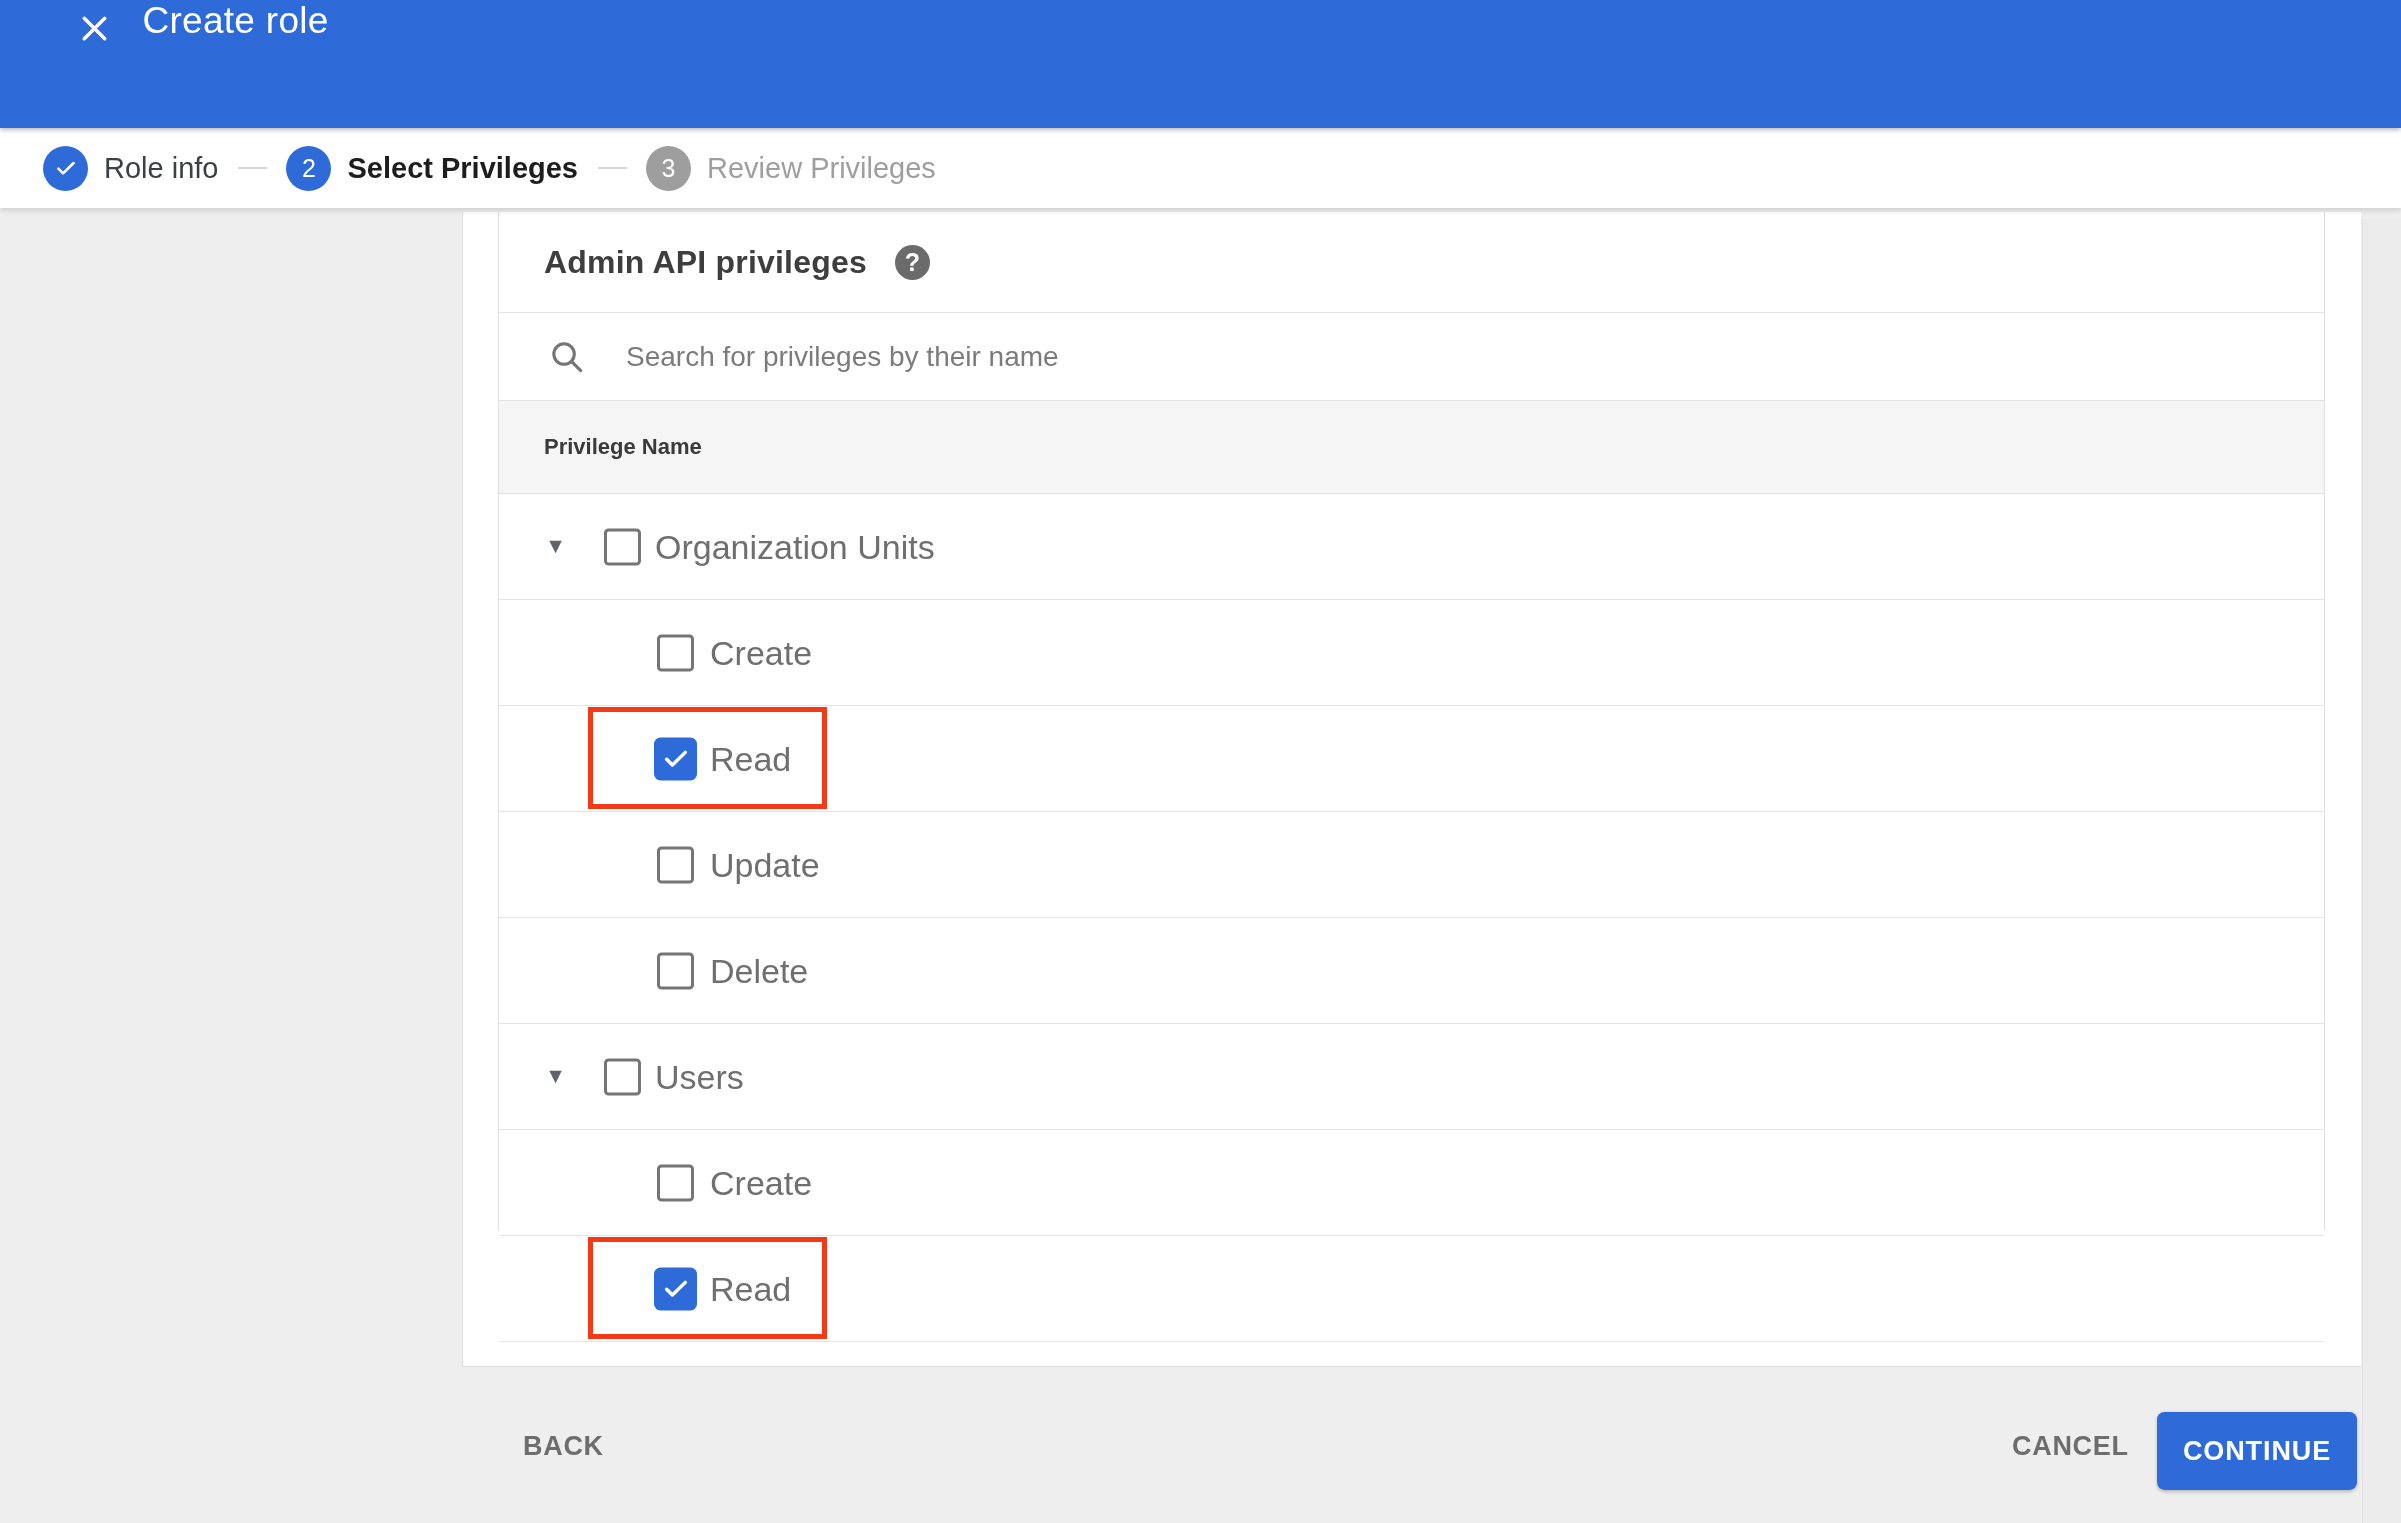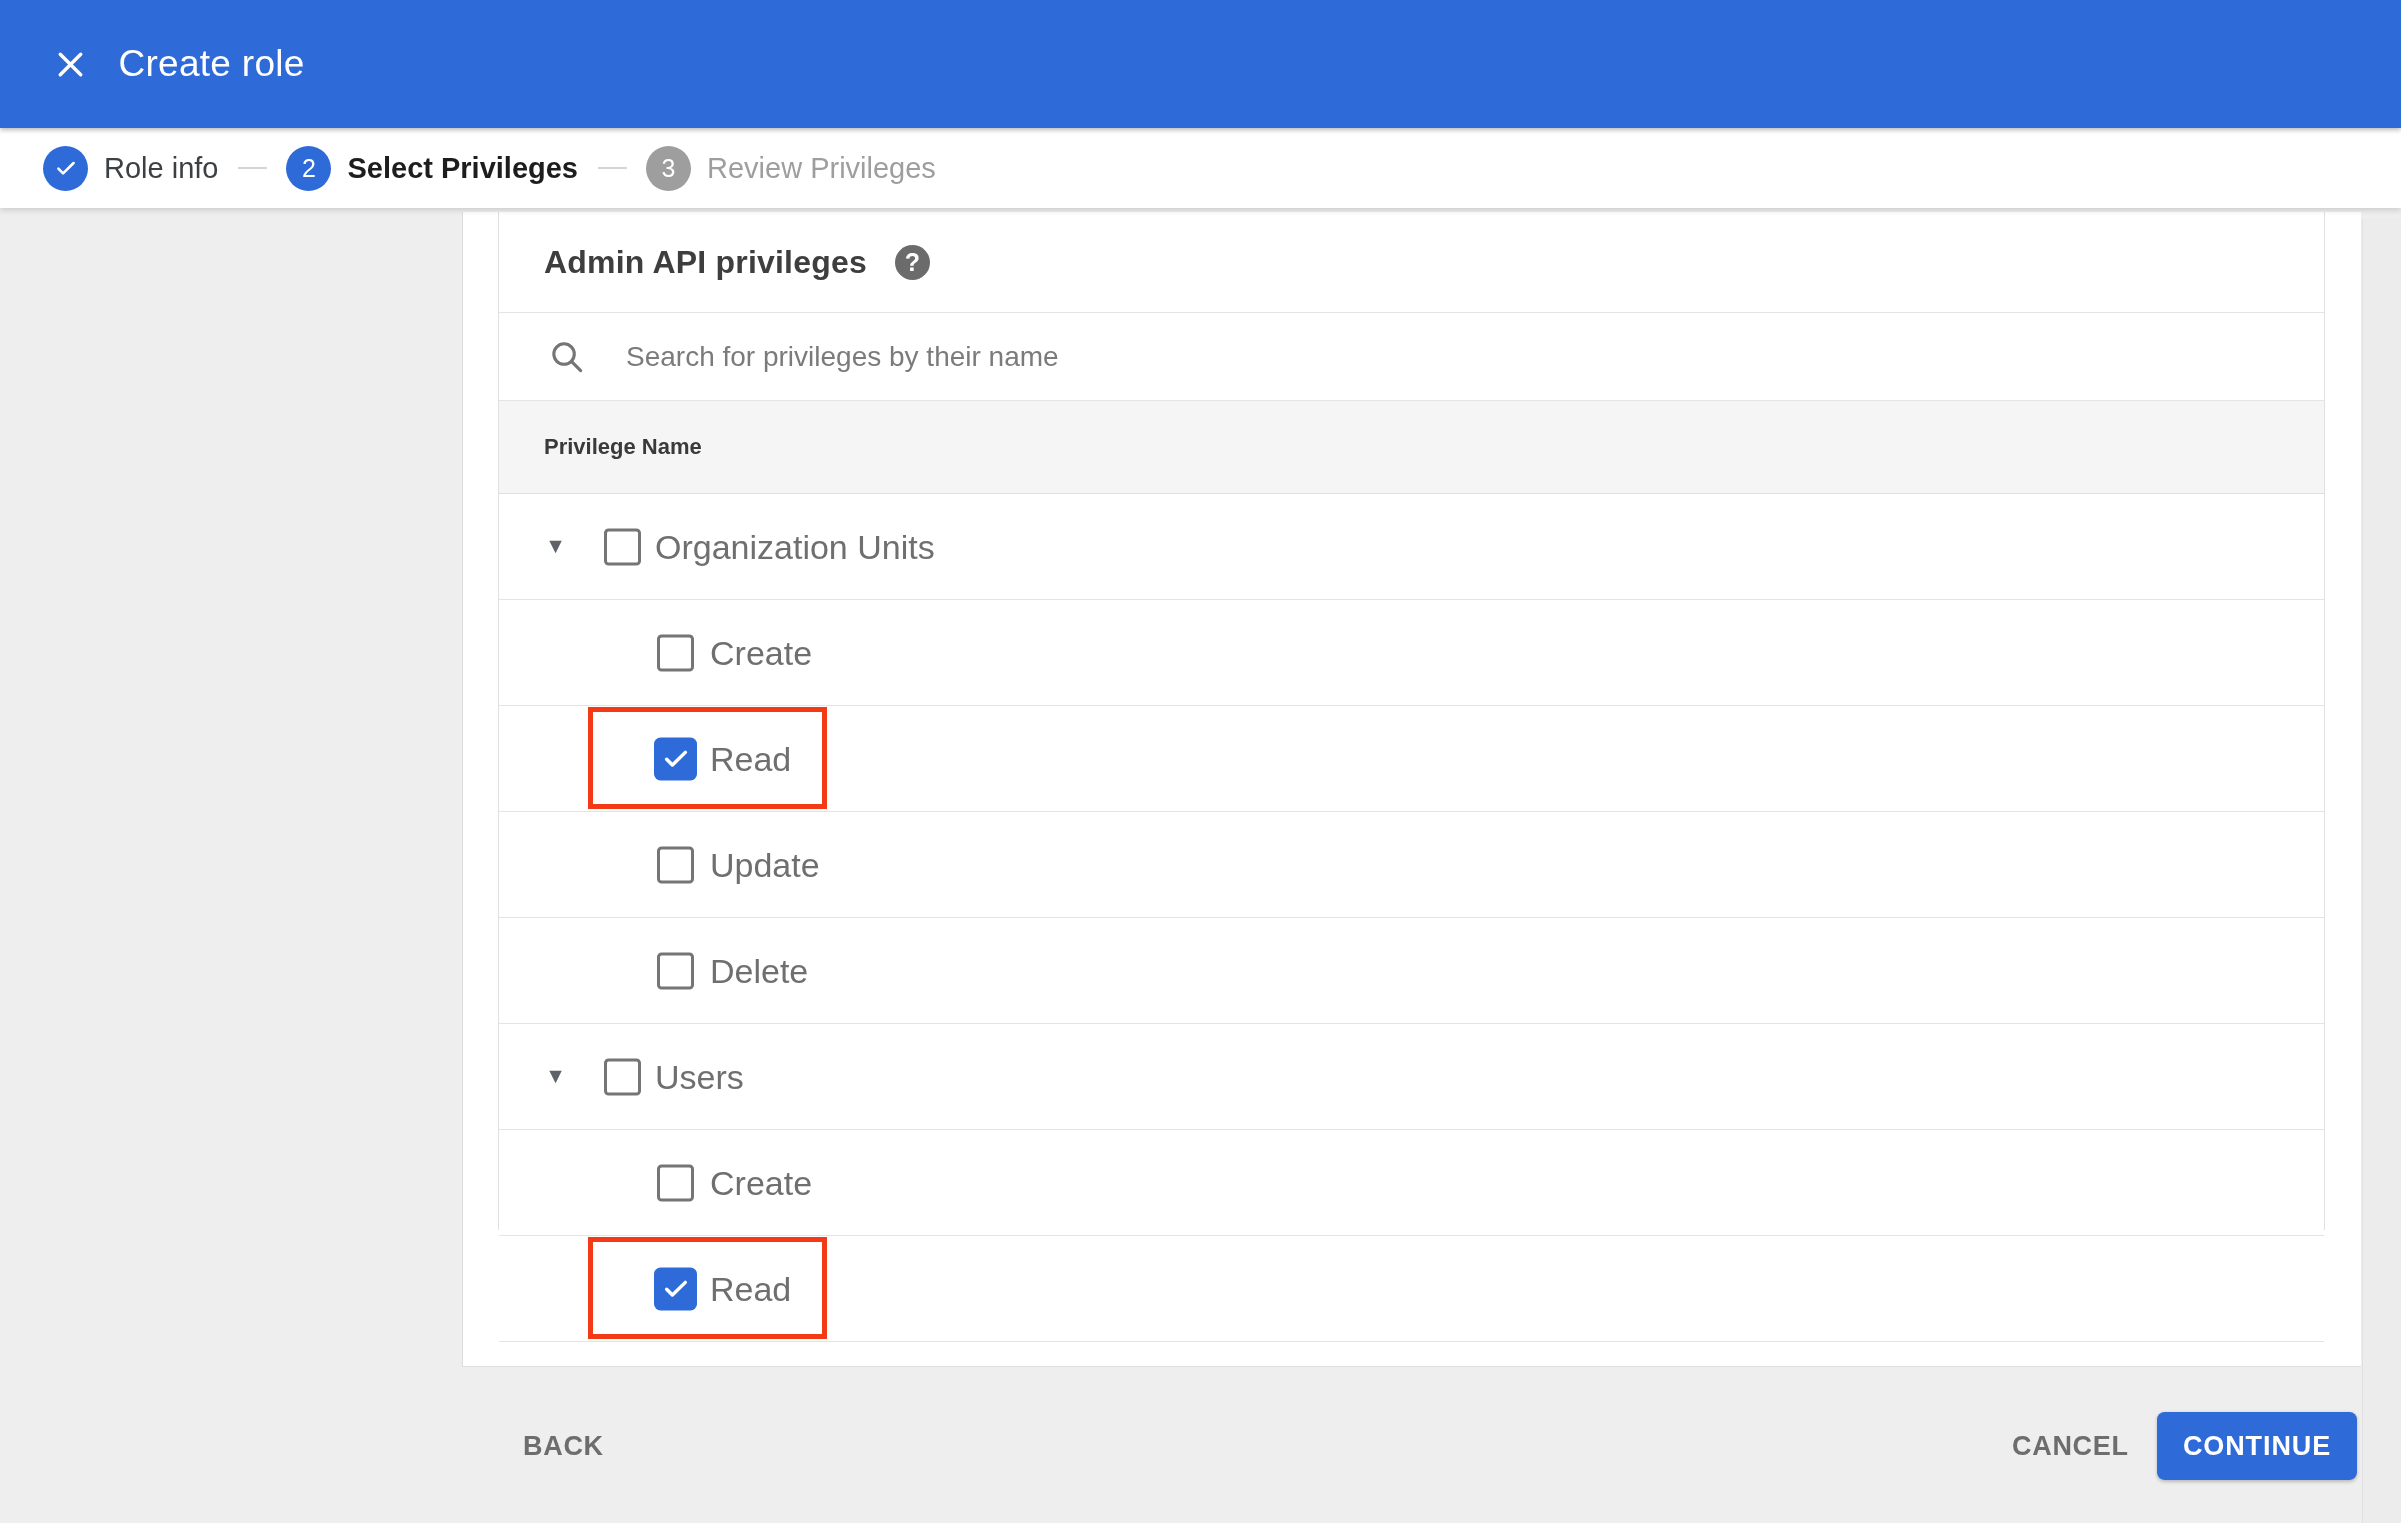--- a/index.html
+++ b/index.html
@@ -6,21 +6,21 @@
     --blue:#2e6bd9; --red:#f23a17; --page-bg:#eeeeee; --panel-bg:#ffffff;
     --thead-bg:#f5f5f5; --divider:#e4e4e4; --edge:#e0e0e0;
     --label-gray:#6f6f6f; --dark:#3a3a3a; --inactive:#9e9e9e;
   }
   html,body{margin:0;padding:0;}
   body{font-family:"Liberation Sans", sans-serif; background:#fff;}
   .screen{position:relative;width:2401px;height:1524px;overflow:hidden;background:var(--page-bg);}
 
   
   .appbar{position:absolute;left:0;top:0;width:2401px;height:128px;background:var(--blue);
-    display:flex;align-items:center;padding-left:42px;box-sizing:border-box;z-index:6;
+    display:flex;align-items:flex-start;padding-left:66px;box-sizing:border-box;z-index:6;
     box-shadow:0 1.9px 4.6px rgba(0,0,0,.28);}
   .closebtn{width:56px;height:56px;border:none;background:transparent;padding:0;cursor:pointer;
     display:flex;align-items:center;justify-content:center;}
   .apptitle{color:#ffffff;font-size:37px;font-weight:400;margin-left:20.4px;letter-spacing:0.3px;}
 
   
   .stepper{position:absolute;left:0;top:128px;width:2401px;height:80px;background:#ffffff;z-index:5;
     display:flex;align-items:center;padding-left:43px;box-sizing:border-box;
     box-shadow:0 2.8px 5.6px rgba(0,0,0,.14);}
   .step{display:flex;align-items:center;cursor:pointer;}
@@ -74,21 +74,21 @@
   
   .scroll-track{position:absolute;left:2362px;top:219px;width:40px;height:1305px;background:#ececec;
     border-left:1.9px solid var(--edge);box-sizing:border-box;}
 
   
   .txtbtn{position:absolute;top:1412px;height:68px;border:none;background:transparent;cursor:pointer;
     font-family:"Liberation Sans", sans-serif;font-size:27px;font-weight:bold;color:#6d6d6d;
     letter-spacing:0.7px;display:flex;align-items:center;padding:0 22px;}
   .btn-back{left:501px;}
   .btn-cancel{left:1990px;}
-  .btn-continue{position:absolute;left:2157px;top:1412px;width:200px;height:68px;border:none;cursor:pointer;
+  .btn-continue{position:absolute;left:2157px;top:1412px;width:200px;height:78px;border:none;cursor:pointer;
     background:var(--blue);color:#fff;border-radius:7.4px;font-family:"Liberation Sans", sans-serif;
     font-size:27px;font-weight:bold;letter-spacing:0.9px;display:flex;align-items:center;justify-content:center;
     box-shadow:0 1.9px 3.7px rgba(0,0,0,.22);}
 </style>
 </head>
 <body>
 
 <div class="screen">
 
   <header class="appbar">

